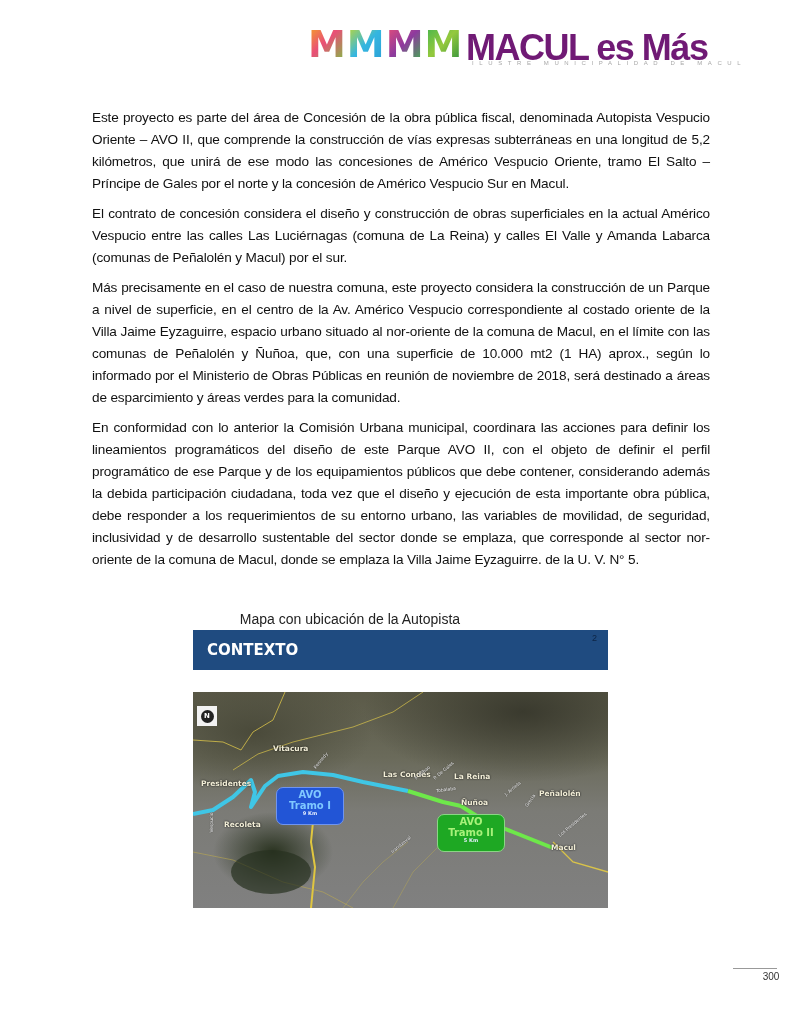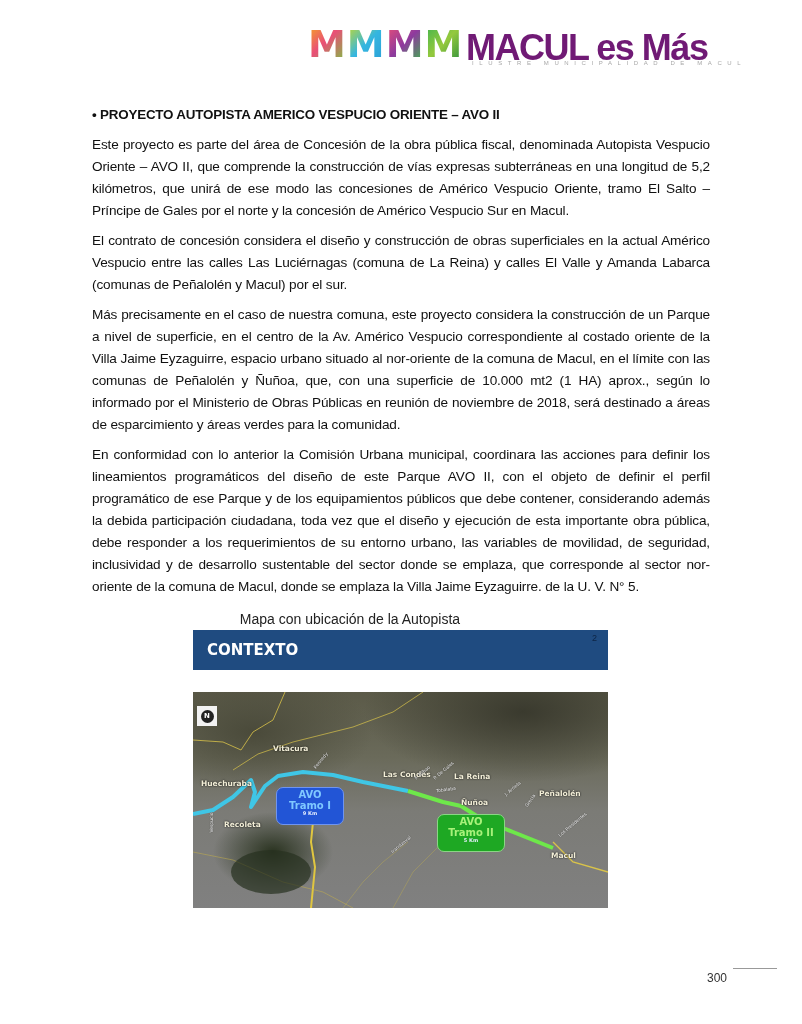--- a/index.html
+++ b/index.html
@@ -39,38 +39,37 @@
 
   .avo-box { position: absolute; border-radius: 7px; text-align: center; font-family: "DejaVu Sans", sans-serif; font-weight: bold; line-height: 1.05; }
   .avo-1 { left: 83px; top: 95px; width: 66px; height: 36px; background: #2255d6; border: 1px solid #6f94f0; color: #7fc8ff; }
   .avo-2 { left: 244px; top: 122px; width: 66px; height: 36px; background: #1ea823; border: 1px solid #8ad585; color: #a8f27a; }
   .avo-t1 { font-size: 10px; margin-top: 2px; }
   .avo-t2 { font-size: 10px; }
   .avo-t3 { font-size: 5px; color: #e8f0ff; }
 
   
   .footer-line { position: absolute; left: 733px; top: 968px; width: 44px; height: 1px; background: #999; }
-  .page-num { position: absolute; left: 707px; top: 971px; width: 44px; font-size: 12px; color: #333; }
+  .page-num { position: absolute; left: 749px; top: 971px; width: 44px; text-align: center; font-size: 10px; color: #333; }
 </style>
 </head>
 <body>
 
 <div class="logo">
   <div class="logo-mmmm">
     <span class="logo-m" style="color:#e94e77;background:linear-gradient(135deg,#f6a623,#e94e77 45%,#7cc143);-webkit-background-clip:text;background-clip:text;-webkit-text-fill-color:transparent;">M</span>
     <span class="logo-m" style="color:#35b6e0;background:linear-gradient(135deg,#c3d930,#35b6e0 50%,#2a9fd6);-webkit-background-clip:text;background-clip:text;-webkit-text-fill-color:transparent;">M</span>
     <span class="logo-m" style="color:#8e3a9e;background:linear-gradient(135deg,#e94e77,#8e3a9e 50%,#3fb34f);-webkit-background-clip:text;background-clip:text;-webkit-text-fill-color:transparent;">M</span>
     <span class="logo-m" style="color:#3fb34f;background:linear-gradient(135deg,#3fb34f,#95c93d 50%,#2e8f3e);-webkit-background-clip:text;background-clip:text;-webkit-text-fill-color:transparent;">M</span>
   </div>
   <div class="logo-text">MACUL es Más</div>
   <div class="logo-sub">ILUSTRE MUNICIPALIDAD DE MACUL</div>
 </div>
 
 <div class="content">
-  <p class="heading">• PROYECTO AUTOPISTA AMERICO VESPUCIO ORIENTE – AVO II</p>
   <p class="para">Este proyecto es parte del área de Concesión de la obra pública fiscal, denominada Autopista Vespucio Oriente – AVO II, que comprende la construcción de vías expresas subterráneas en una longitud de 5,2 kilómetros, que unirá de ese modo las concesiones de Américo Vespucio Oriente, tramo El Salto –Príncipe de Gales por el norte y la concesión de Américo Vespucio Sur en Macul.</p>
   <p class="para">El contrato de concesión considera el diseño y construcción de obras superficiales en la actual Américo Vespucio entre las calles Las Luciérnagas (comuna de La Reina) y calles El Valle y Amanda Labarca (comunas de Peñalolén y Macul) por el sur.</p>
   <p class="para">Más precisamente en el caso de nuestra comuna, este proyecto considera la construcción de un Parque a nivel de superficie, en el centro de la Av. Américo Vespucio correspondiente al costado oriente de la Villa Jaime Eyzaguirre, espacio urbano situado al nor-oriente de la comuna de Macul, en el límite con las comunas de Peñalolén y Ñuñoa, que, con una superficie de 10.000 mt2 (1 HA) aprox., según lo informado por el Ministerio de Obras Públicas en reunión de noviembre de 2018, será destinado a áreas de esparcimiento y áreas verdes para la comunidad.</p>
   <p class="para">En conformidad con lo anterior la Comisión Urbana municipal, coordinara las acciones para definir los lineamientos programáticos del diseño de este Parque AVO II, con el objeto de definir el perfil programático de ese Parque y de los equipamientos públicos que debe contener, considerando además la debida participación ciudadana, toda vez que el diseño y ejecución de esta importante obra pública, debe responder a los requerimientos de su entorno urbano, las variables de movilidad, de seguridad, inclusividad y de desarrollo sustentable del sector donde se emplaza, que corresponde al sector nor-oriente de la comuna de Macul, donde se emplaza la Villa Jaime Eyzaguirre. de la U. V. N° 5.</p>
 </div>
 
 <div class="caption">Mapa con ubicación de la Autopista</div>
 
 <div class="figure">
   <div class="ctx-bar">
@@ -95,26 +94,26 @@
 
       <polyline points="215,99 250,110 268,114 290,128 320,140 360,156" fill="none" stroke="#6ee84a" stroke-width="4" stroke-linejoin="round"></polyline>
     </svg>
 
     <div class="compass">
       <div class="compass-inner">N</div>
     </div>
 
     <span class="map-label" style="left:80px;top:52px;">Vitacura</span>
     <span class="map-label" style="left:174px;top:78px;padding-left:16px;">Las Condes</span>
-    <span class="map-label" style="left:8px;top:87px;">Huechuraba</span>
+    <span class="map-label" style="left:8px;top:87px;">Presidentes</span>
     <span class="map-label" style="left:31px;top:128px;">Recoleta</span>
     <span class="map-label" style="left:261px;top:80px;">La Reina</span>
     <span class="map-label" style="left:237px;top:106px;padding-left:31px;">Ñuñoa</span>
     <span class="map-label" style="left:346px;top:97px;">Peñalolén</span>
-    <span class="map-label" style="left:358px;top:159px;">Macul</span>
+    <span class="map-label" style="left:358px;top:151px;">Macul</span>
 
     <span class="map-street" style="left:118px;top:66px;transform:rotate(-50deg);">Kennedy</span>
     <span class="map-street" style="left:220px;top:78px;transform:rotate(-40deg);">F. Bilbao</span>
     <span class="map-street" style="left:238px;top:76px;transform:rotate(-40deg);">P. De Gales</span>
     <span class="map-street" style="left:243px;top:95px;transform:rotate(-8deg);">Tobalaba</span>
     <span class="map-street" style="left:310px;top:94px;transform:rotate(-40deg);">J. Arrieta</span>
     <span class="map-street" style="left:330px;top:106px;transform:rotate(-55deg);">Grecia</span>
     <span class="map-street" style="left:362px;top:130px;transform:rotate(-40deg);">Los Presidentes</span>
     <span class="map-street" style="left:196px;top:150px;transform:rotate(-40deg);">Irarrázaval</span>
     <span class="map-street" style="left:8px;top:128px;transform:rotate(-90deg);">Vespucio</span>

